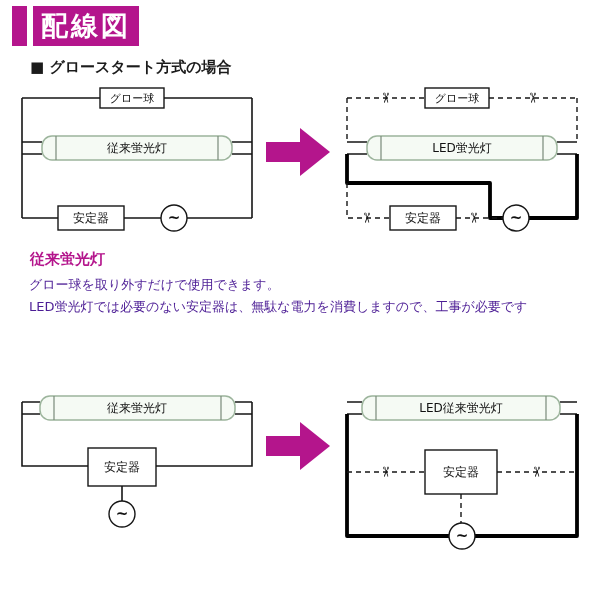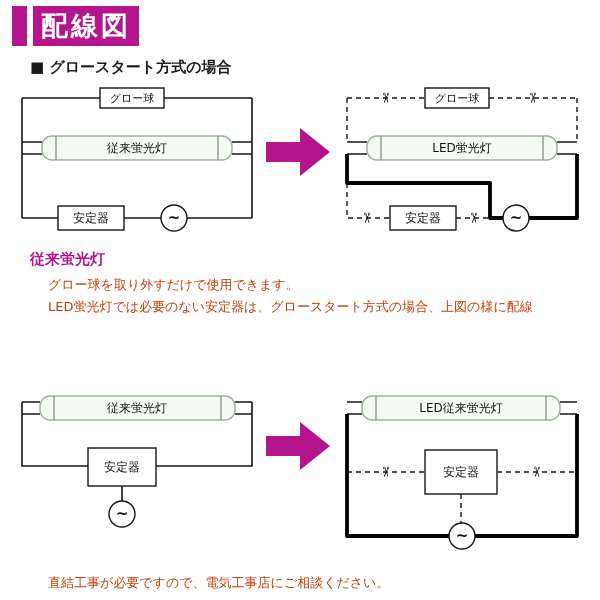--- a/index.html
+++ b/index.html
@@ -7,21 +7,21 @@
   body { font-family:"DejaVu Sans","Liberation Sans",sans-serif; color:var(--ink); }
   .page { position:relative; width:600px; height:600px; background:#fff; overflow:hidden; }
 
   .header-stripe { position:absolute; left:12px; top:6px; width:15px; height:40px; background:var(--accent); }
   .title-box { position:absolute; left:33px; top:6px; height:40px; background:var(--accent);
                color:#fff; font-size:27px; font-weight:bold; display:flex; align-items:center;
                padding:0 8px; letter-spacing:3px; }
 
   .section-heading { position:absolute; left:30px; font-size:15px; font-weight:bold; color:#1b1b1b; }
   .note-title { position:absolute; left:30px; font-size:15px; font-weight:bold; color:var(--accent); }
-  .note-block { position:absolute; left:48px; font-size:13px; line-height:22px; color:#c2410c; }
+  .note-block { position:absolute; left:29px; font-size:13px; line-height:22px; color:#4c1d95; }
 
   svg.diagram { position:absolute; left:0; }
 
   .wire      { stroke:#161616; stroke-width:1.6; fill:none; }
   .wire-dash { stroke:#161616; stroke-width:1.4; fill:none; stroke-dasharray:5 4; }
   .wire-thick{ stroke:#000;    stroke-width:3.8; fill:none; stroke-linejoin:round; }
   .capline   { stroke:#7a8a7a; stroke-width:1.2; fill:none; }
   .box       { fill:#ffffff; stroke:#161616; stroke-width:1.4; }
   .tube-body { fill:#f5faf4; stroke:#9cb49c; stroke-width:1.5; }
   .lbl   { font-size:12px; fill:#111; text-anchor:middle; }
@@ -75,21 +75,21 @@
       <rect class="box" x="390" y="120" width="66" height="24"></rect>
       <text class="lbl" x="423" y="136">安定器</text>
       <circle class="box" cx="516" cy="132" r="13"></circle>
       <text class="lbl ac" x="516" y="137">~</text>
     </g>
   </svg>
 
   <div class="note-title" style="top:250px">従来蛍光灯</div>
   <div class="note-block" style="top:274px; width:545px">
     <div>グロー球を取り外すだけで使用できます。</div>
-    <div>LED蛍光灯では必要のない安定器は、グロースタート方式の場合、上図の様に配線</div>
+    <div>LED蛍光灯では必要のない安定器は、無駄な電力を消費しますので、工事が必要です</div>
   </div>
 
 
   <svg class="diagram" style="top:386px" width="600" height="178" viewBox="0 0 600 178">
 
     <g>
       <path class="wire" d="M22,16 H40 M22,28 H40 M235,16 H252 M235,28 H252"></path>
       <rect class="tube-body" x="40" y="10" width="195" height="24" rx="10"></rect>
       <path class="capline" d="M54,10 V34 M221,10 V34"></path>
       <text class="lbl" x="137" y="26">従来蛍光灯</text>
@@ -112,17 +112,14 @@
       <path class="wire-dash" d="M347,86 H425 M497,86 H577 M461,108 V137"></path>
       <text class="cut" x="386" y="91" transform="rotate(90 386 86)">✂</text>
       <text class="cut" x="537" y="91" transform="rotate(90 537 86)">✂</text>
       <rect class="box" x="425" y="64" width="72" height="44"></rect>
       <text class="lbl" x="461" y="90">安定器</text>
       <circle class="box" cx="462" cy="150" r="13"></circle>
       <text class="lbl ac" x="462" y="155">~</text>
     </g>
   </svg>
 
-  <div class="note-block" style="top:572px; width:545px">
-    <div>直結工事が必要ですので、電気工事店にご相談ください。</div>
-  </div>
 
 </div>
 
 </body></html>

